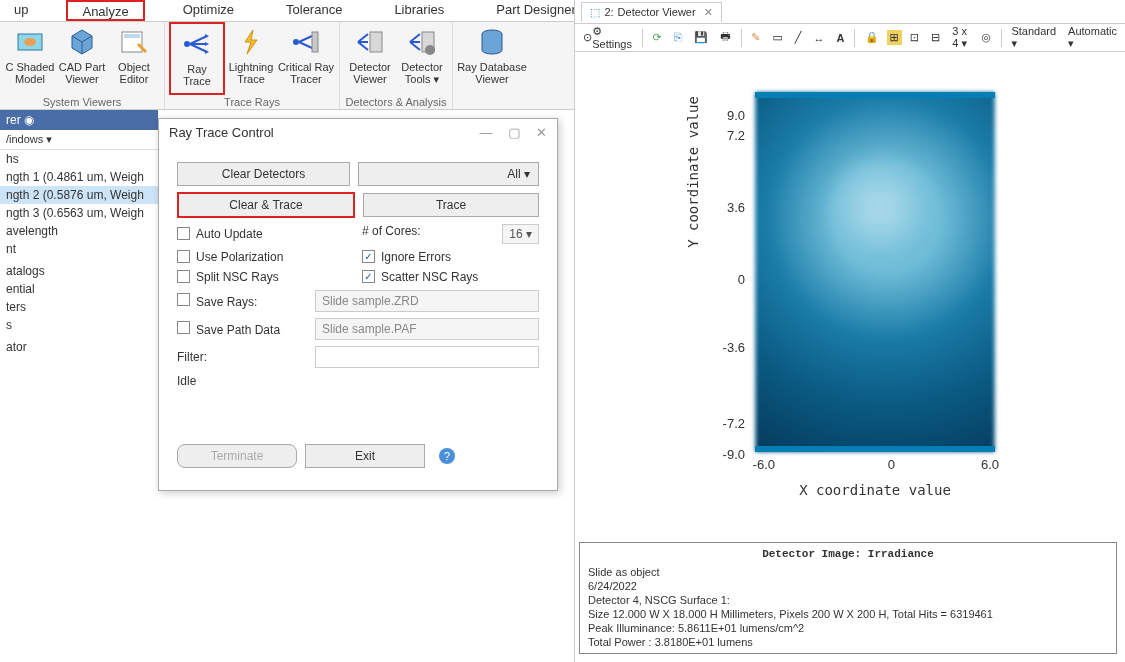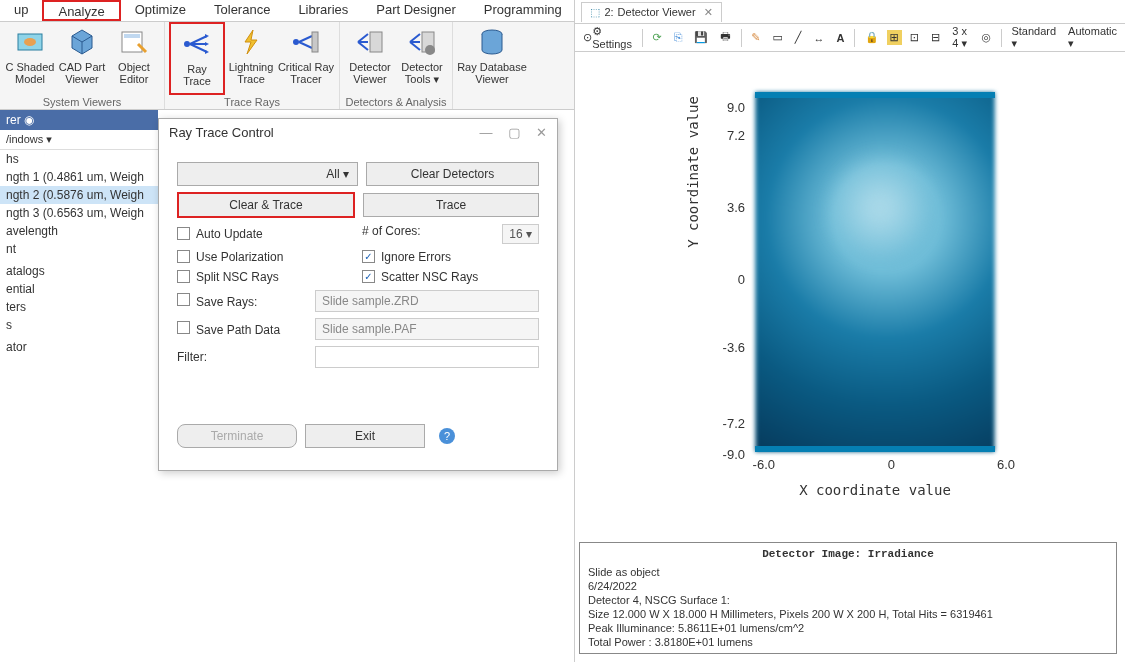--- a/index.html
+++ b/index.html
@@ -1,19 +1,19 @@
 <!DOCTYPE html>
 <html><head>
 <meta charset="utf-8">
 <style>
 * { box-sizing: border-box; margin: 0; padding: 0; font-family: 'Segoe UI', Tahoma, sans-serif; }
 body { background: #fff; width: 1125px; height: 662px; overflow: hidden; position: relative; font-size: 12px; color: #333; }
 
 
-.ribbon-tabs { display: flex; border-bottom: 1px solid #ccc; height: 22px; background: #fff; }
+.ribbon-tabs { display: flex; border-bottom: 1px solid #ccc; height: 22px; background: #fff; gap: 24px; }
 .ribbon-tab { padding: 2px 14px; color: #333; cursor: pointer; font-size: 13px; }
 .ribbon-tab.star { color: #aaa; }
 .red-box { border: 2px solid #d22; }
 
 
 .ribbon-body { height: 88px; background: #f5f5f5; border-bottom: 1px solid #ccc; display: flex; }
 .ribbon-group { display: flex; flex-direction: column; border-right: 1px solid #ddd; padding: 0 4px; }
 .ribbon-items { display: flex; flex: 1; }
 .ribbon-item { width: 52px; display: flex; flex-direction: column; align-items: center; justify-content: flex-start; padding-top: 4px; cursor: pointer; text-align: center; font-size: 11px; line-height: 12px; }
 .ribbon-item .icon-box { width: 32px; height: 32px; margin-bottom: 3px; }
@@ -227,22 +227,22 @@
   <div class="dialog-title">
     <span>Ray Trace Control</span>
     <span class="dialog-title-btns">
       <span>—</span>
       <span>▢</span>
       <span>✕</span>
     </span>
   </div>
   <div class="dialog-body">
     <div class="dlg-row">
+      <div class="dlg-btn">Clear Detectors</div>
       <div class="dlg-btn" style="text-align:right;padding-right:8px">All ▾</div>
-      <div class="dlg-btn">Clear Detectors</div>
     </div>
     <div class="dlg-row">
       <div class="dlg-btn highlight">Clear &amp; Trace</div>
       <div class="dlg-btn">Trace</div>
     </div>
     <div class="dlg-row">
       <div class="dlg-col">
           <span class="checkbox"></span>
           <span>Auto Update</span>
         </div>
@@ -276,20 +276,23 @@
       <input class="dlg-input" readonly="" value="Slide sample.ZRD" style="">
     </div>
     <div class="dlg-row">
       <div class="dlg-label"><span class="checkbox"></span><span>Save Path Data</span></div>
       <input class="dlg-input" readonly="" value="Slide sample.PAF" style="">
     </div>
     <div class="dlg-row">
       <div class="dlg-label">Filter:</div>
       <input class="dlg-input" style="background: rgb(255, 255, 255);">
     </div>
+    <div class="dlg-row">
+        <span>Idle</span>
+      </div>
     <div style="height:50px"></div>
     <div class="dlg-row">
       <div class="dlg-btn disabled" style="flex:0 0 120px">Terminate</div>
       <div class="dlg-btn" style="flex:0 0 120px">Exit</div>
       <span class="help-icon">?</span>
     </div>
   </div>
 </div>
 
 <div class="detector-panel">
@@ -329,32 +332,32 @@
   </div>
 
   <div class="det-plot-area">
     <div class="det-plot">
       <div class="plot-img"></div>
       <div class="plot-img-face"></div>
       <div class="plot-img-border"></div>
       <div class="y-label">Y coordinate value</div>
       <div class="x-label">X coordinate value</div>
       <div class="y-ticks">
-        <div class="y-tick" style="top:8px">9.0</div>
+        <div class="y-tick" style="top:16px">9.0</div>
         <div class="y-tick" style="top:36px">7.2</div>
         <div class="y-tick" style="top:108px">3.6</div>
         <div class="y-tick" style="top:180px">0</div>
         <div class="y-tick" style="top:248px">-3.6</div>
         <div class="y-tick" style="top:324px">-7.2</div>
         <div class="y-tick" style="top:355px">-9.0</div>
       </div>
       <div class="x-ticks">
         <div class="x-tick" style="left:0">-6.0</div>
         <div class="x-tick" style="left:120px">0</div>
-        <div class="x-tick" style="left:240px">6.0</div>
+        <div class="x-tick" style="left:224px">6.0</div>
       </div>
     </div>
   </div>
 
   <div class="det-info">
     <div class="det-info-title">Detector Image: Irradiance</div>
     <div>Slide as object</div>
     <div>6/24/2022</div>
     <div>Detector 4, NSCG Surface 1:</div>
     <div>Size 12.000 W X 18.000 H Millimeters, Pixels 200 W X 200 H, Total Hits = 6319461</div>

